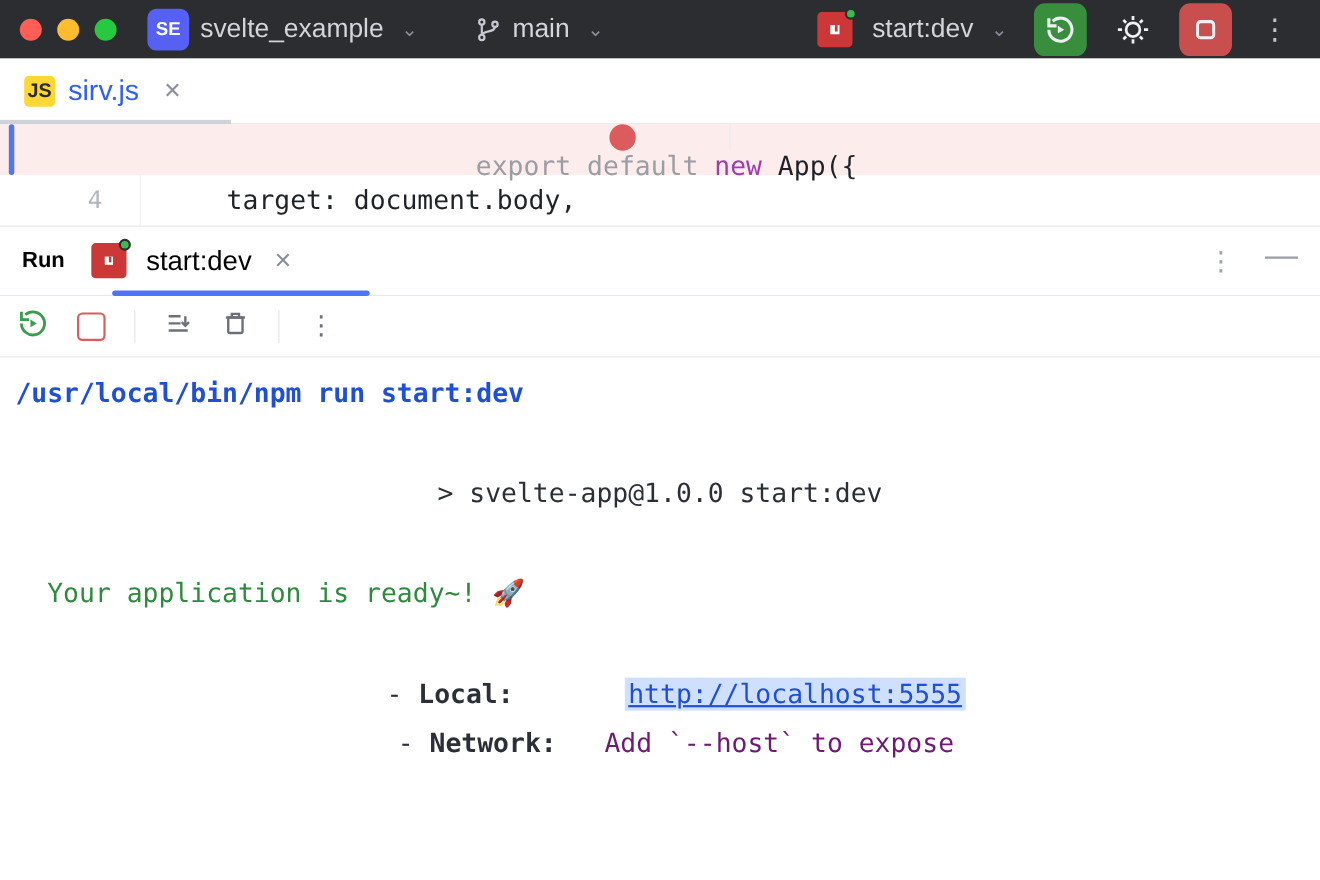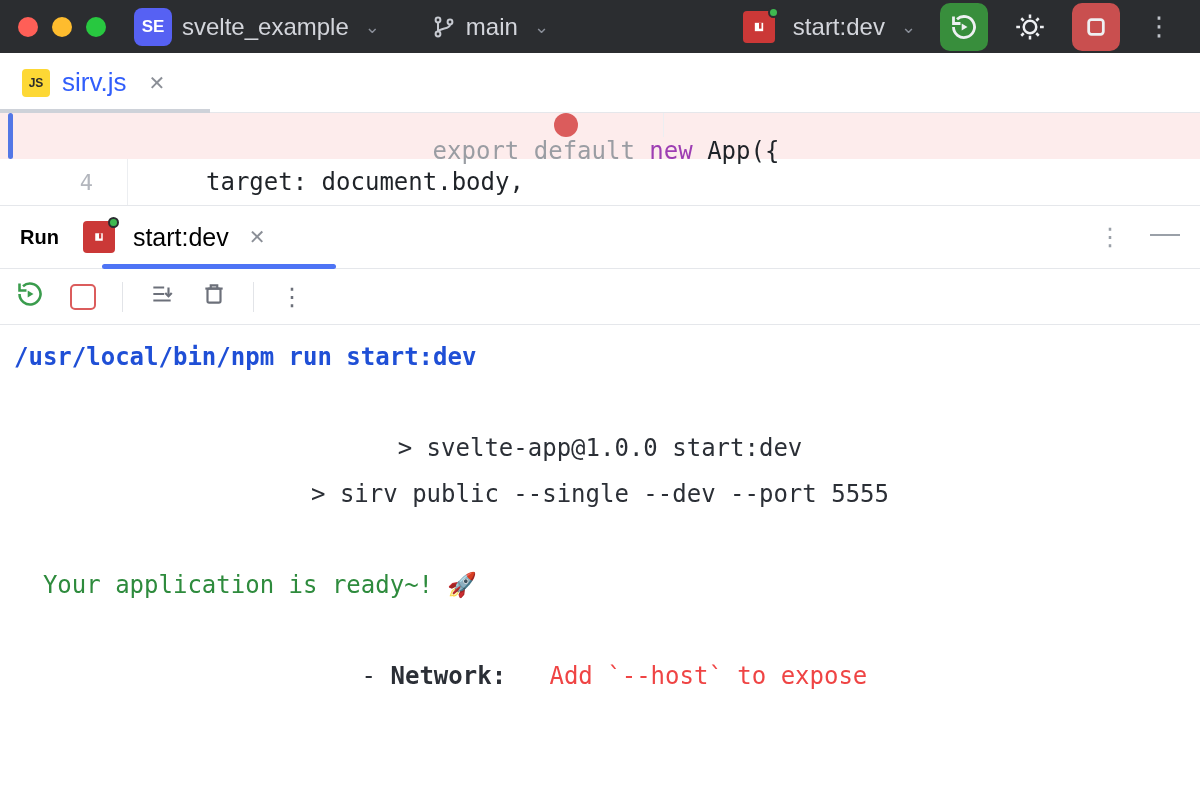--- a/index.html
+++ b/index.html
@@ -69,21 +69,21 @@
     padding:0 22px; gap:12px;
     border-bottom:1px solid #e5e7eb;
     position:relative;
   }
   .filetabs::after{
     content:""; position:absolute; left:0; bottom:-1px;
     width:210px; height:4px; background:#ced2d9;
   }
   .js-badge{
     width:28px; height:28px; background:#fdd835; color:#2b2b2b;
-    font-weight:700; font-size:12px; border-radius:4px;
+    font-weight:700; font-size:18px; border-radius:4px;
     display:flex; align-items:center; justify-content:center;
   }
   .filename { color:#315efb; font-size:26px; }
   .close-x  { color:#8b8f97; font-size:20px; margin-left:10px;}
 
   
   .editor { position:relative; }
   .line { display:flex; align-items:center; height:46px; }
   .gutter {
     width:128px; display:flex; align-items:center; justify-content:flex-end;
@@ -135,21 +135,21 @@
   .console { padding:10px 14px; font-size:24px; line-height:1.9; }
   .cmd   { color:#1f4fd6; font-weight:600; }
   .plain { color:#2b2f36;text-align:center; }
   .ready { color:#2e8b3d; }
   .dash::before { content:"- "; }
   .lbl { font-weight:700; }
   .link {
     color:#1f4fd6; text-decoration:underline;
     background:#cfe0ff; padding:1px 3px;
   }
-  .muted { color:#ef4444; }
+  .muted { color:#701a75; }
 </style>
 </head>
 <body>
 
 <div class="topbar">
   <div class="traffic">
     <div class="dot red"></div>
     <div class="dot yellow"></div>
     <div class="dot green"></div>
   </div>
@@ -282,21 +282,25 @@
     </svg>
   </span>
   <span class="rt-sep"></span>
   <span class="rt-icon vdots">⋮</span>
 </div>
 
 <div class="console mono">
   <div class="cmd">/usr/local/bin/npm run start:dev</div>
   <br>
   <div class="plain">&gt; svelte-app@1.0.0 start:dev</div>
-  <div class="plain">&gt; sirv public --single --dev --port 5555</div>
   <br>
   <div class="ready">&nbsp;&nbsp;<span>Your application is ready~! 🚀</span></div>
   <br>
   <div class="plain">
+    &nbsp;&nbsp;<span class="dash"></span><span class="lbl">Local:</span>
+    &nbsp;&nbsp;&nbsp;&nbsp;&nbsp;
+    <a class="link">http://localhost:5555</a>
+  </div>
+  <div class="plain">
     &nbsp;&nbsp;<span class="dash"></span><span class="lbl">Network:</span>
     &nbsp;&nbsp;<span class="muted">Add `--host` to expose</span>
   </div>
 </div>
 
 </body></html>

